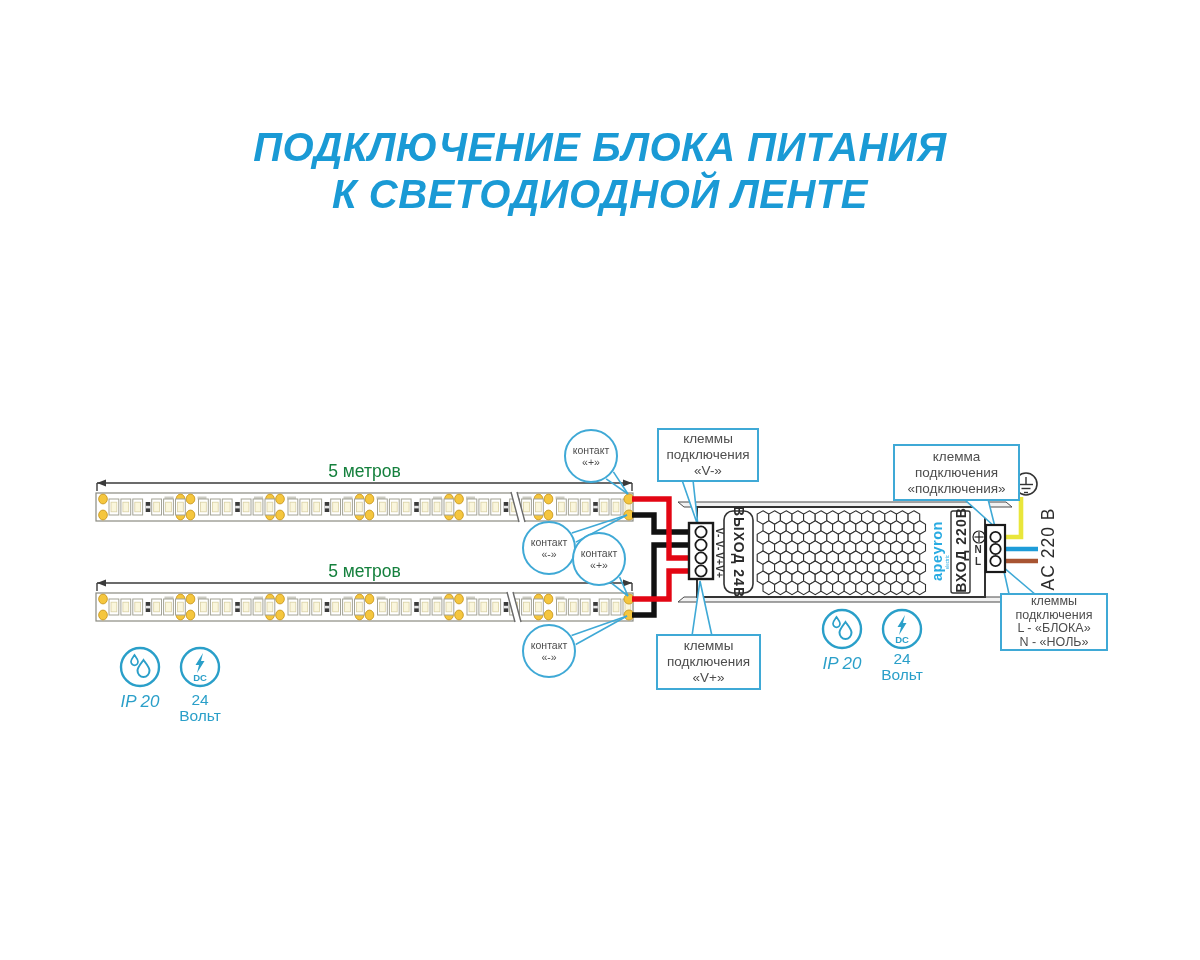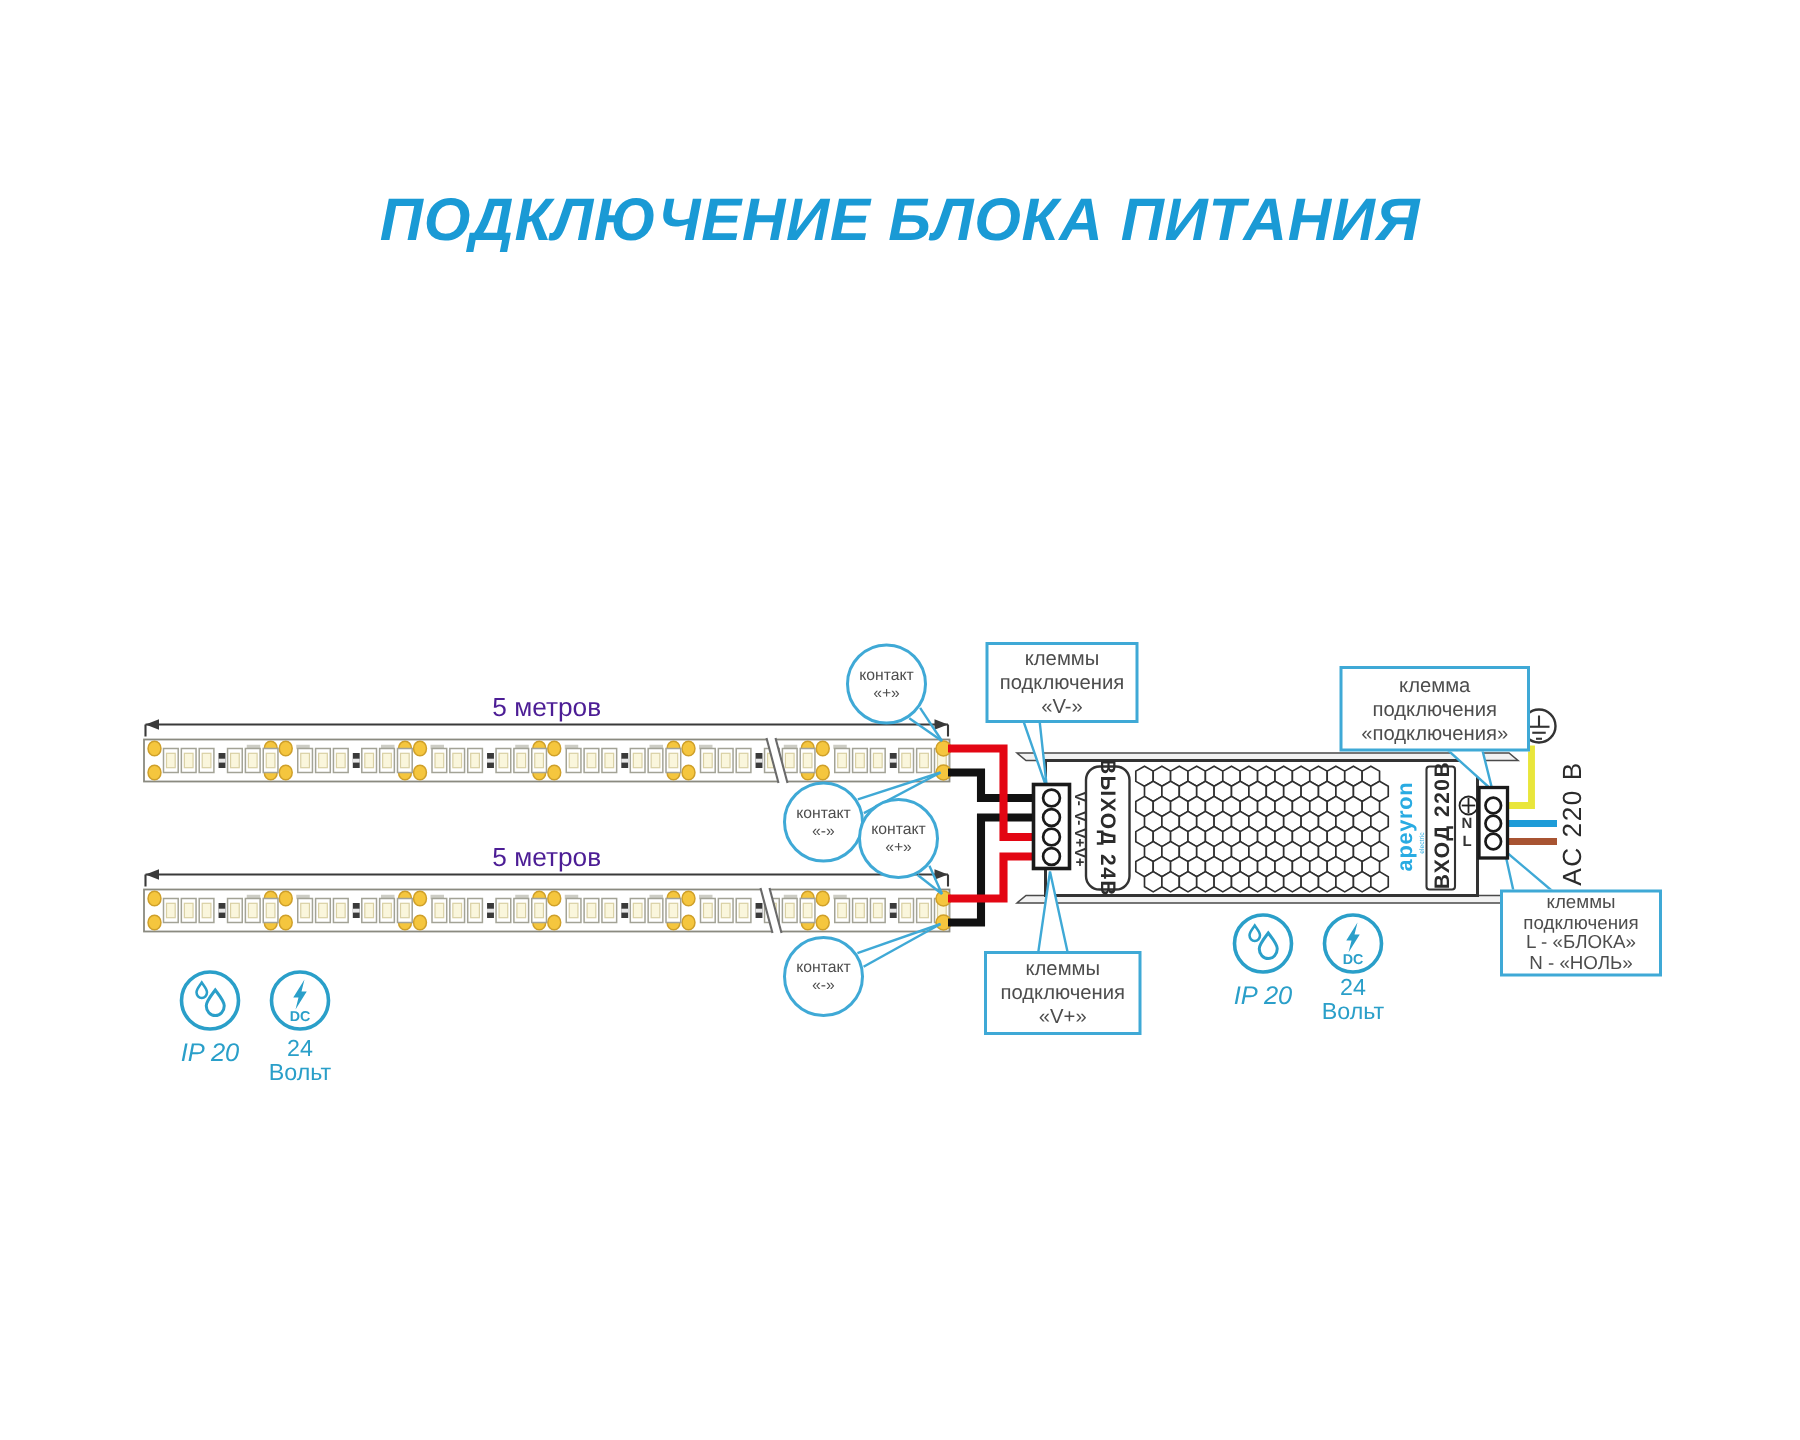--- a/index.html
+++ b/index.html
@@ -3,21 +3,21 @@
 <meta charset="utf-8">
 <style>
   html,body{margin:0;padding:0;background:#fff;}
   #page{position:relative;width:1200px;height:960px;background:#fff;overflow:hidden;
         font-family:"Liberation Sans",sans-serif;}
   #diagram{position:absolute;left:0;top:0;}
   .abs{position:absolute;}
   .title{left:0;top:124px;width:1200px;text-align:center;font-size:40px;font-weight:bold;
          letter-spacing:.5px;line-height:47px;font-style:italic;}
   .title span{display:block;}
-  .lenlabel{width:537px;text-align:center;font-size:17.5px;color:#4c1d95;}
+  .lenlabel{width:537px;text-align:center;font-size:17.5px;color:#15803d;}
   .bubble{background:#fff;border:2px solid #3fa9d6;color:#4d4d4d;font-size:13.5px;line-height:16px;
           text-align:center;display:flex;flex-direction:column;justify-content:center;box-sizing:border-box;align-items:center;}
   .bubble span{display:block;}
   .bubble.small{font-size:12.5px;line-height:13.5px;}
   .ccircle{width:54px;height:54px;border-radius:50%;background:#fff;border:2px solid #3fa9d6;
            color:#4d4d4d;font-size:10.5px;line-height:12.5px;text-align:center;display:flex;
            flex-direction:column;justify-content:center;box-sizing:border-box;}
   .ccircle span{display:block;}
   .rot{white-space:nowrap;text-align:center;}
   .rot90{transform:rotate(90deg);}
@@ -469,20 +469,21 @@
         <line x1="571.9" y1="532.9" x2="627" y2="515" stroke="#3fa9d6" stroke-width="1.6"></line>
         <line x1="611.8" y1="583.3" x2="628" y2="596" stroke="#3fa9d6" stroke-width="1.6"></line>
         <line x1="619.6" y1="577.2" x2="628" y2="596" stroke="#3fa9d6" stroke-width="1.6"></line>
         <line x1="575.7" y1="644.5" x2="627" y2="616" stroke="#3fa9d6" stroke-width="1.6"></line>
         <line x1="571.6" y1="635.4" x2="627" y2="616" stroke="#3fa9d6" stroke-width="1.6"></line>
       </g>
     </svg>
 
   <h1 class="abs title" style="margin: 0px; color: rgb(26, 154, 213);">
     <span>ПОДКЛЮЧЕНИЕ БЛОКА ПИТАНИЯ</span>
+    <span>К СВЕТОДИОДНОЙ ЛЕНТЕ</span>
   </h1>
 
   <div class="abs lenlabel" style="left:96px;top:461px;">5 метров</div>
   <div class="abs lenlabel" style="left:96px;top:561px;">5 метров</div>
 
   <div class="abs ccircle" style="left:564px;top:429px;">
     <span>контакт</span>
     <span>«+»</span>
   </div>
   <div class="abs ccircle" style="left:522px;top:521px;">

